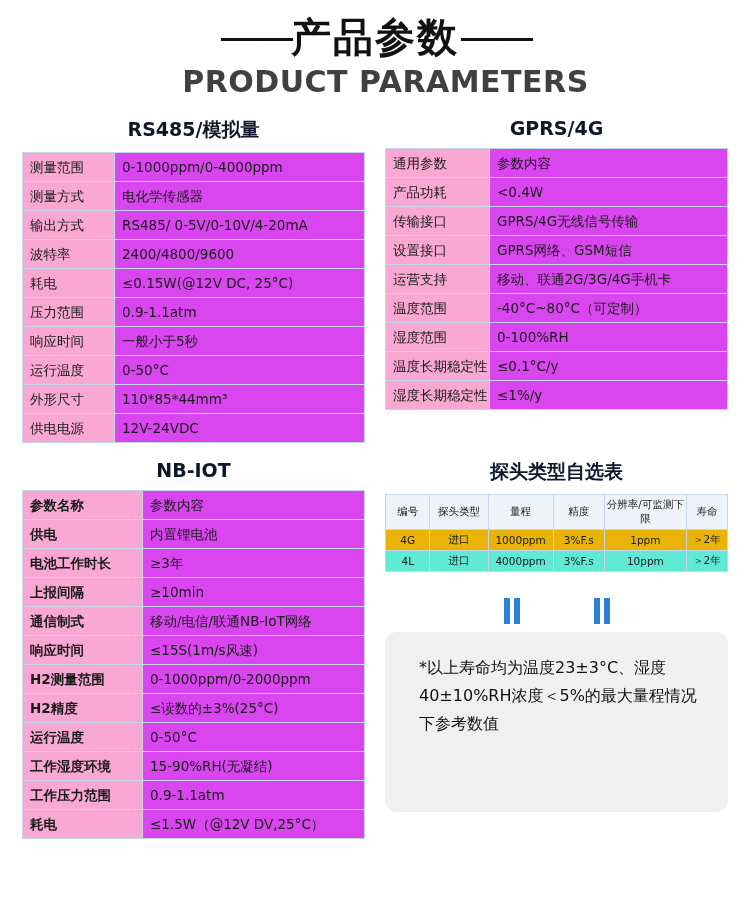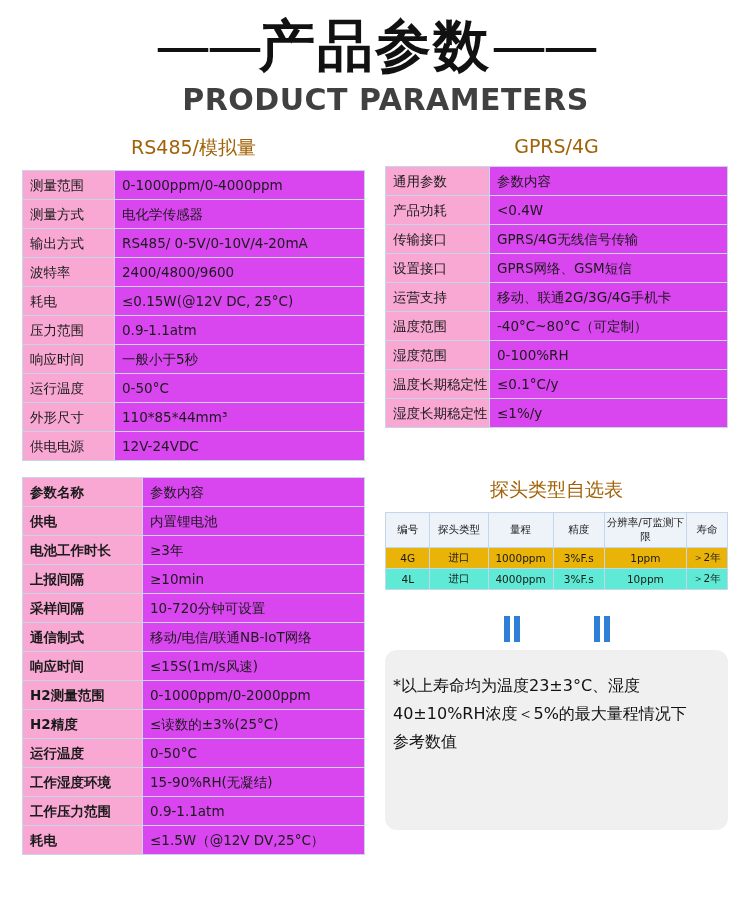--- a/index.html
+++ b/index.html
@@ -15,21 +15,21 @@
     position: relative;
     overflow: hidden;
   }
 
   
   .header {
     text-align: center;
     padding-top: 14px;
   }
   .header-title {
-    font-size: 56px;
+    font-size: 40px;
     font-weight: bold;
     letter-spacing: 2px;
     color: #111;
     line-height: 1.15;
     white-space: nowrap;
   }
   .header-title .dash {
     letter-spacing: -4px;
     font-weight: 500;
   }
@@ -49,22 +49,22 @@
     margin-top: 18px;
     gap: 20px;
   }
   .col {
     flex: 1;
     min-width: 0;
   }
   .section-title {
     text-align: center;
     font-size: 19px;
-    font-weight: normal;
-    color: #a16207;
+    font-weight: bold;
+    color: #0f172a;
     margin-bottom: 9px;
   }
 
   
   table.spec {
     width: 100%;
     border-collapse: collapse;
     table-layout: fixed;
   }
   table.spec td {
@@ -133,21 +133,21 @@
   }
   .qmark i {
     display: block;
     width: 6px;
     height: 26px;
     background: #2f7fd6;
   }
   .note-card {
     background: #f0f0f0;
     border-radius: 12px;
-    padding: 22px 26px 26px 8px;
+    padding: 22px 26px 26px 34px;
     font-size: 16px;
     line-height: 1.75;
     color: #111;
     min-height: 180px;
     box-sizing: border-box;
   }
 
   .sec2 {
     margin-top: 16px;
   }
@@ -261,20 +261,21 @@
             <td class="v">≤1%/y</td>
           </tr>
       </tbody>
     </table>
   </div>
 </div>
 
 <div class="cols sec2">
 
   <div class="col">
+    <div class="section-title">NB-IOT</div>
     <table class="spec tbl-nb">
       <colgroup>
           <col class="c1">
           <col>
         </colgroup>
       <tbody>
         <tr>
             <td class="k">参数名称</td>
             <td class="v">参数内容</td>
           </tr>
@@ -282,24 +283,20 @@
             <td class="k">供电</td>
             <td class="v">内置锂电池</td>
           </tr>
         <tr>
             <td class="k">电池工作时长</td>
             <td class="v">≥3年</td>
           </tr>
         <tr>
             <td class="k">上报间隔</td>
             <td class="v">≥10min</td>
-          </tr>
-        <tr>
-            <td class="k">采样间隔</td>
-            <td class="v">10-720分钟可设置</td>
           </tr>
         <tr>
             <td class="k">通信制式</td>
             <td class="v">移动/电信/联通NB-IoT网络</td>
           </tr>
         <tr>
             <td class="k">响应时间</td>
             <td class="v">≤15S(1m/s风速)</td>
           </tr>
         <tr>

